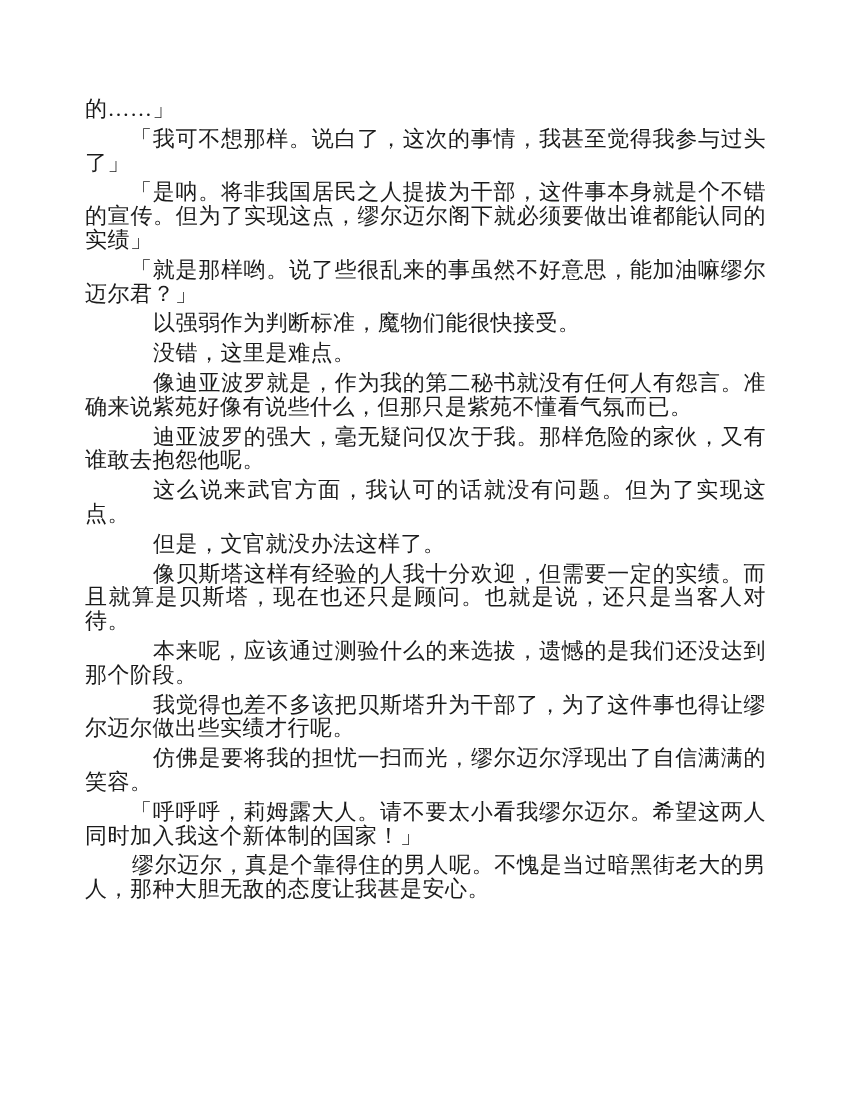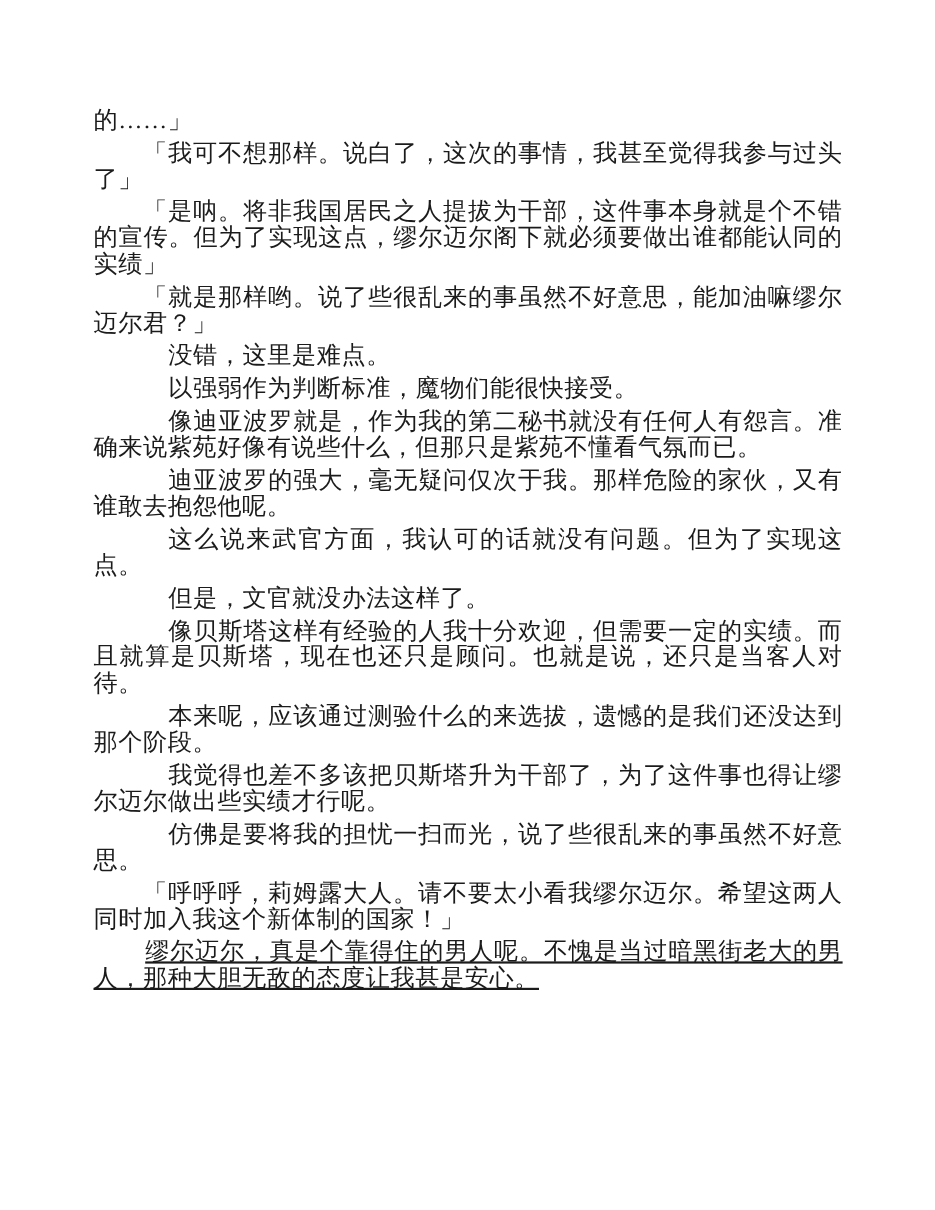--- a/index.html
+++ b/index.html
@@ -25,35 +25,35 @@
     font-size: 22px;
     line-height: 23.8px;
     letter-spacing: 0.5px;
     color: #1b1b1b;
     text-align: justify;
     word-break: break-all;
   }
   p.continuation { text-indent: 0; }
   p.dialogue { text-indent: 45px; }
   p.narration { text-indent: 68px; }
-  p.narration-close { text-indent: 47px; text-decoration: underline; }
+  p.narration-close { text-indent: 47px; }
 </style>
 </head>
 <body>
 
 <div class="page">
   <p class="continuation">的……」</p>
   <p class="dialogue">「我可不想那样。说白了，这次的事情，我甚至觉得我参与过头了」</p>
   <p class="dialogue">「是呐。将非我国居民之人提拔为干部，这件事本身就是个不错的宣传。但为了实现这点，缪尔迈尔阁下就必须要做出谁都能认同的实绩」</p>
   <p class="dialogue">「就是那样哟。说了些很乱来的事虽然不好意思，能加油嘛缪尔迈尔君？」</p>
+  <p class="narration">以强弱作为判断标准，魔物们能很快接受。</p>
   <p class="narration">没错，这里是难点。</p>
-  <p class="narration">以强弱作为判断标准，魔物们能很快接受。</p>
   <p class="narration">像迪亚波罗就是，作为我的第二秘书就没有任何人有怨言。准确来说紫苑好像有说些什么，但那只是紫苑不懂看气氛而已。</p>
   <p class="narration">迪亚波罗的强大，毫无疑问仅次于我。那样危险的家伙，又有谁敢去抱怨他呢。</p>
   <p class="narration">这么说来武官方面，我认可的话就没有问题。但为了实现这点。</p>
   <p class="narration">但是，文官就没办法这样了。</p>
   <p class="narration">像贝斯塔这样有经验的人我十分欢迎，但需要一定的实绩。而且就算是贝斯塔，现在也还只是顾问。也就是说，还只是当客人对待。</p>
   <p class="narration">本来呢，应该通过测验什么的来选拔，遗憾的是我们还没达到那个阶段。</p>
   <p class="narration">我觉得也差不多该把贝斯塔升为干部了，为了这件事也得让缪尔迈尔做出些实绩才行呢。</p>
-  <p class="narration">仿佛是要将我的担忧一扫而光，说了些很乱来的事虽然不好意思。</p>
+  <p class="narration">仿佛是要将我的担忧一扫而光，缪尔迈尔浮现出了自信满满的笑容。</p>
   <p class="dialogue">「呼呼呼，莉姆露大人。请不要太小看我缪尔迈尔。希望这两人同时加入我这个新体制的国家！」</p>
   <p class="narration-close">缪尔迈尔，真是个靠得住的男人呢。不愧是当过暗黑街老大的男人，那种大胆无敌的态度让我甚是安心。</p>
 </div>
 
 </body></html>

